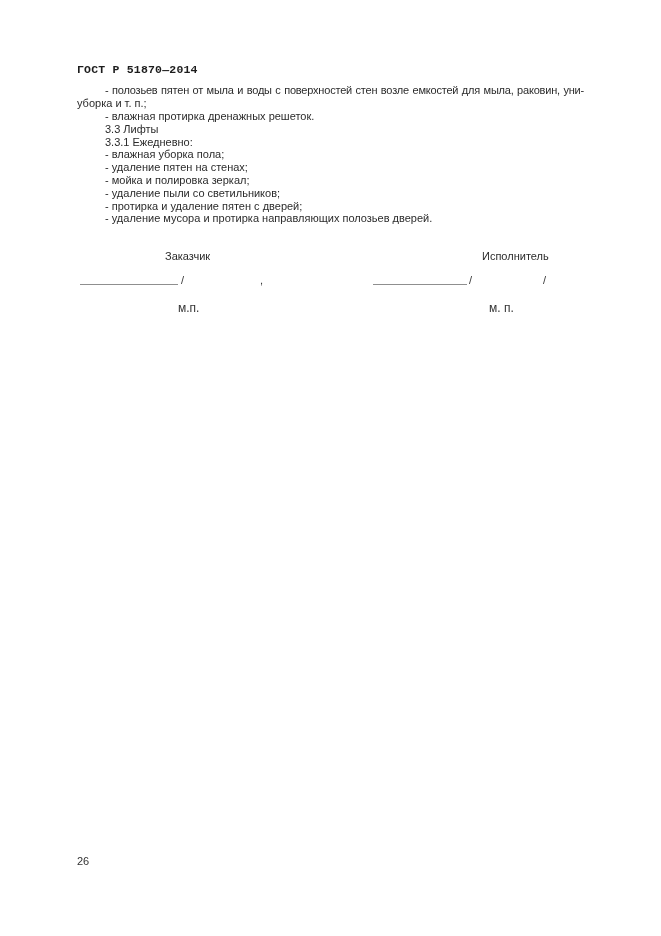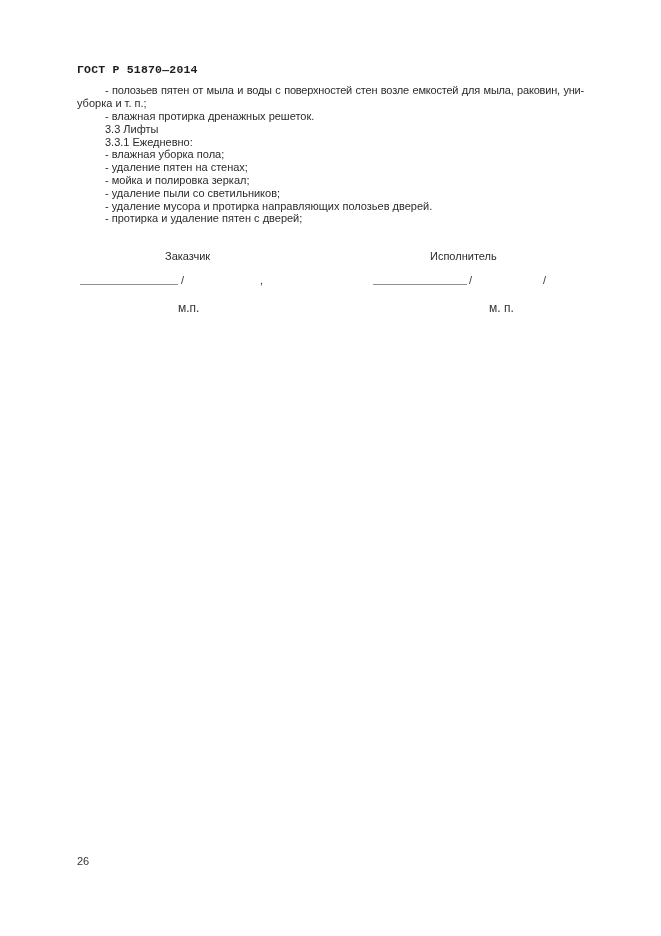--- a/index.html
+++ b/index.html
@@ -87,26 +87,26 @@
 <div class="abs para-cont">уборка и т. п.;</div>
 
 <div class="abs clause-list">
   <div>- влажная протирка дренажных решеток.</div>
   <div>3.3 Лифты</div>
   <div>3.3.1 Ежедневно:</div>
   <div>- влажная уборка пола;</div>
   <div>- удаление пятен на стенах;</div>
   <div>- мойка и полировка зеркал;</div>
   <div>- удаление пыли со светильников;</div>
+  <div>- протирка и удаление пятен с дверей;</div>
   <div>- удаление мусора и протирка направляющих полозьев дверей.</div>
-  <div>- протирка и удаление пятен с дверей;</div>
 </div>
 
 <div class="abs sig-label" style="left:165px; top:250px;">Заказчик</div>
-<div class="abs sig-label" style="left:430px; top:250px;">Исполнитель</div>
+<div class="abs sig-label" style="left:482px; top:250px;">Исполнитель</div>
 
 <div class="abs sig-rule" style="left:80px; top:284px; width:98px;"></div>
 <div class="abs sig-char" style="left:181px; top:274px;">/</div>
 <div class="abs sig-char" style="left:260px; top:274px;">,</div>
 
 <div class="abs sig-rule" style="left:373px; top:284px; width:94px;"></div>
 <div class="abs sig-char" style="left:469px; top:274px;">/</div>
 <div class="abs sig-char" style="left:543px; top:274px;">/</div>
 
 <div class="abs seal-mark" style="left:178px; top:301px;">м.п.</div>

